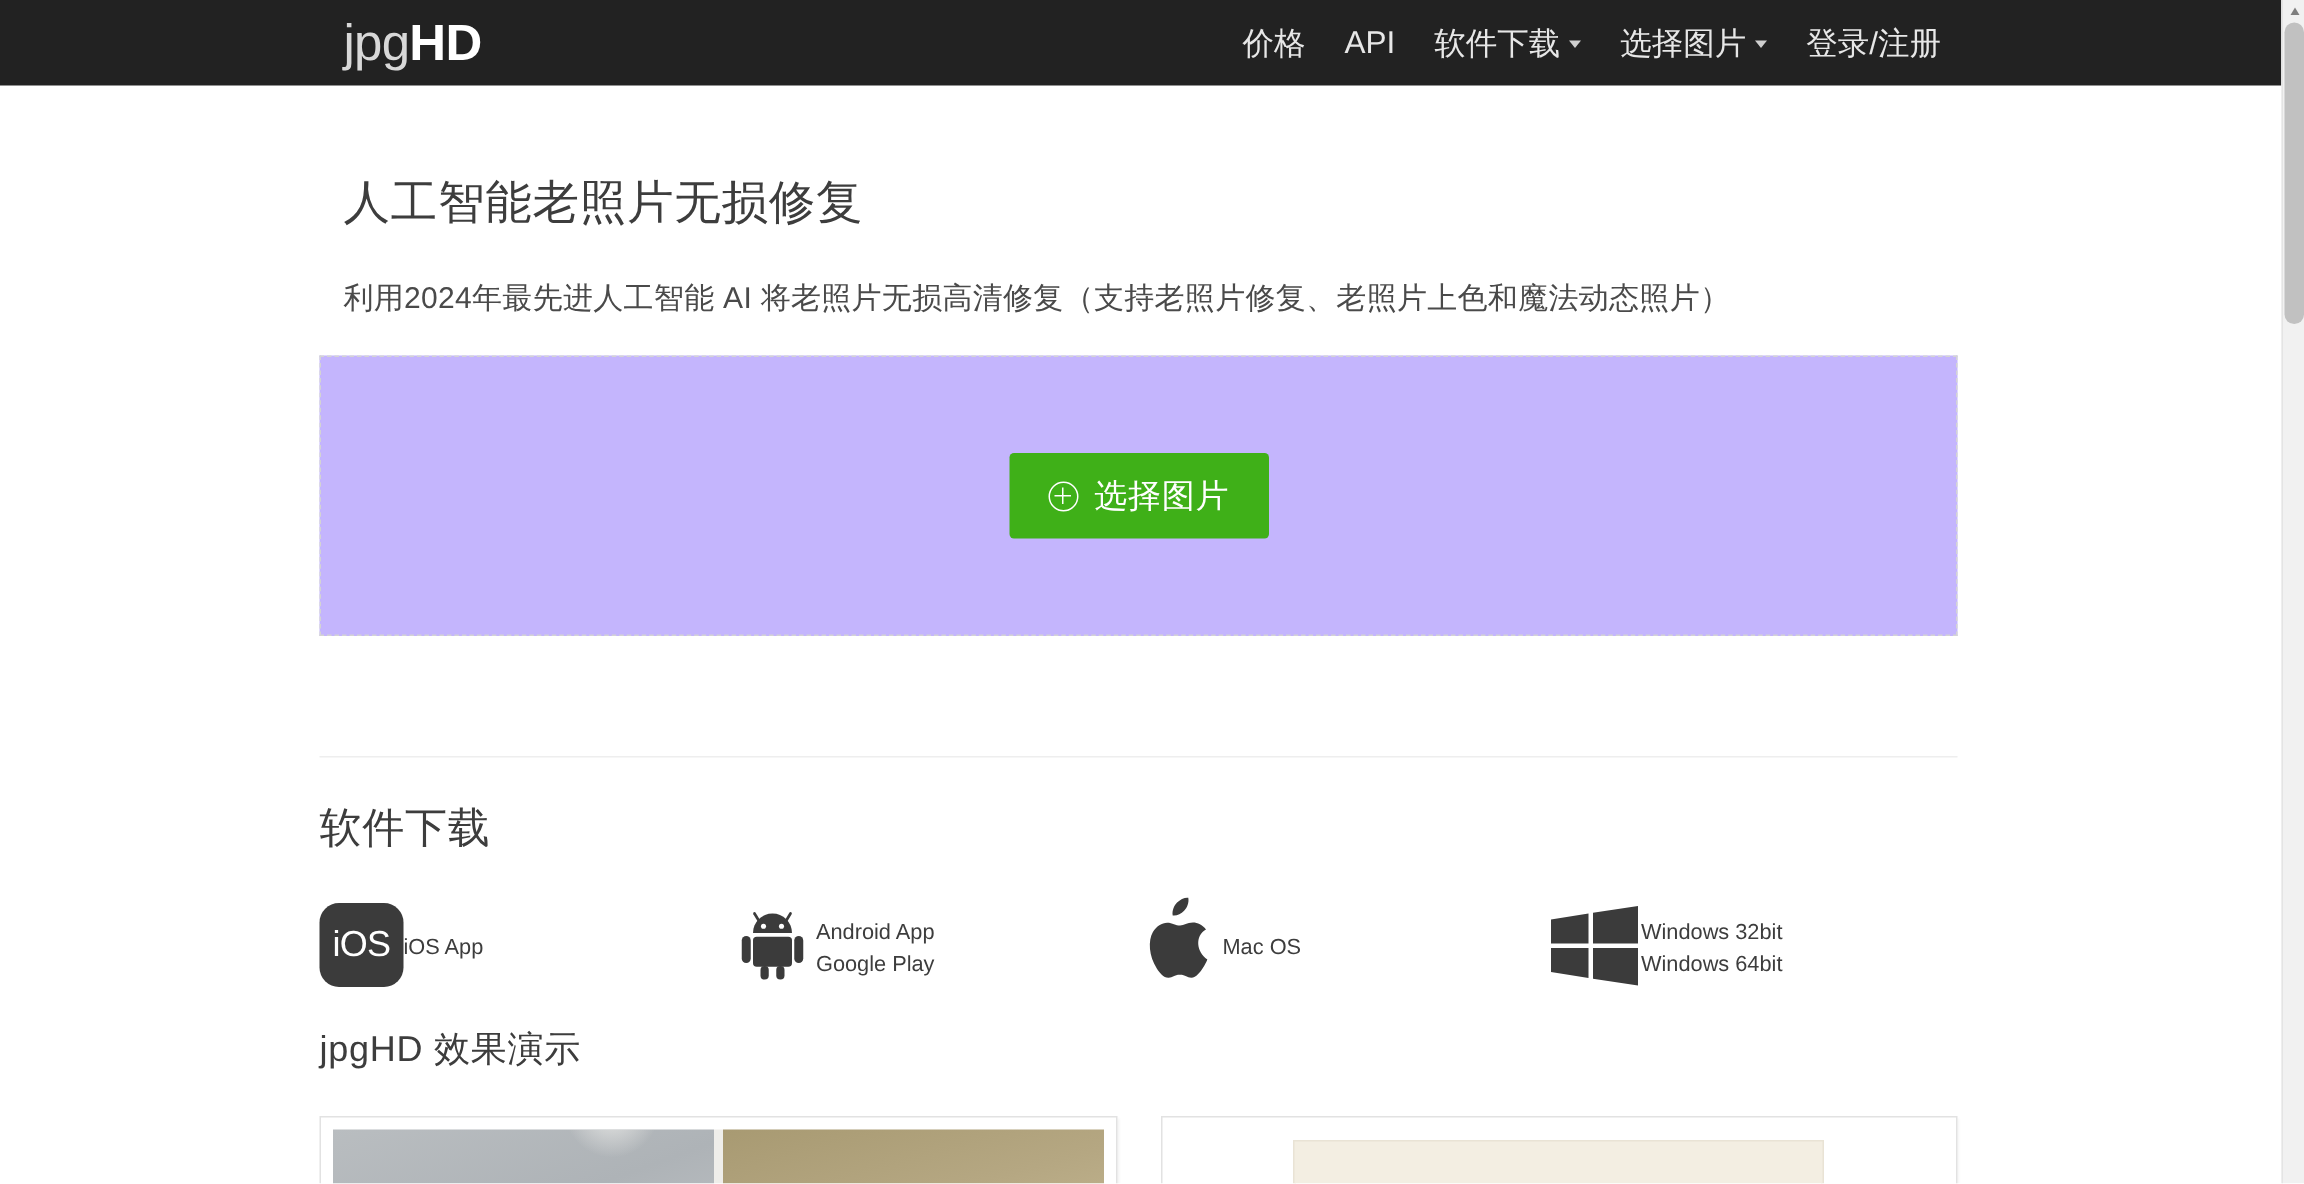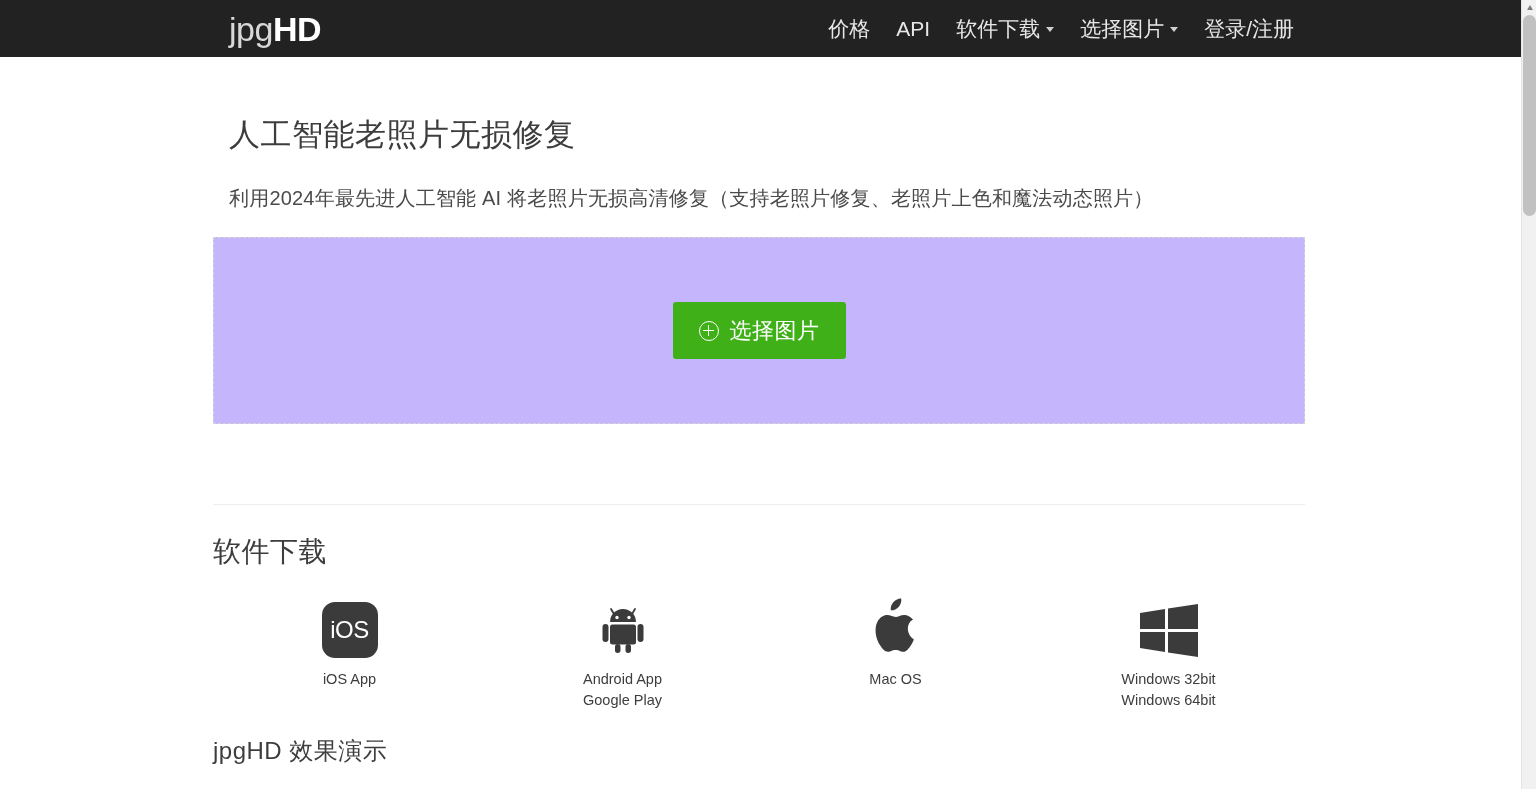--- a/index.html
+++ b/index.html
@@ -148,21 +148,21 @@
   }
 
   
   .download-row {
     display:flex;
     padding-top:25px;
   }
   .dl-item {
     width:281px;
     display:flex;
-    flex-direction:column;
+    flex-direction:row;
     align-items:center;
     cursor:pointer;
     text-decoration:none;
   }
   .dl-icon {
     height:62px;
     display:flex;
     align-items:flex-end;
     justify-content:center;
   }

